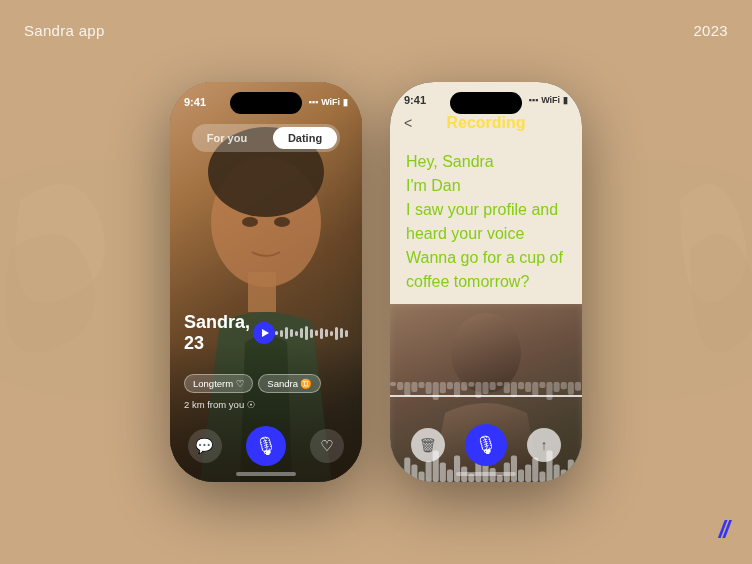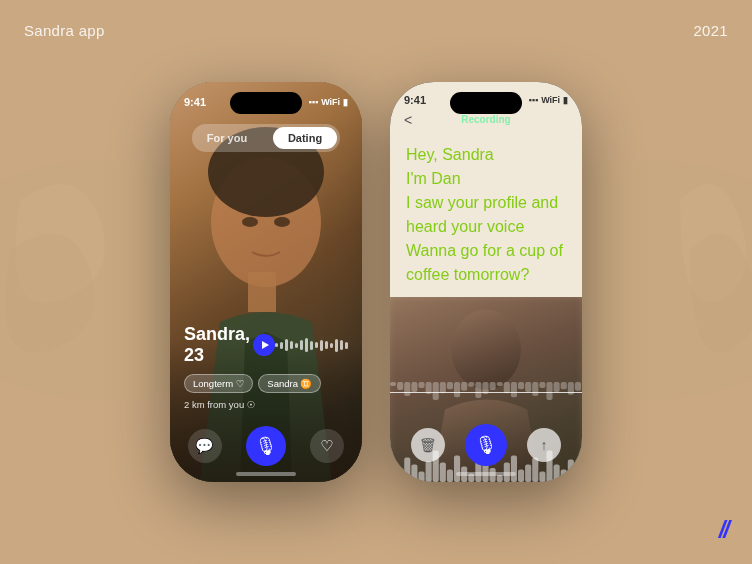--- a/index.html
+++ b/index.html
@@ -203,20 +203,21 @@
       gap: 5px;
       margin-bottom: 6px;
     }
     .profile-tag {
       background: rgba(255,255,255,0.2);
       border: 1px solid rgba(255,255,255,0.4);
       border-radius: 20px;
       color: #fff;
       font-size: 9.5px;
       padding: 3px 8px;
+      margin-top: 12px;
     }
     .profile-distance {
       color: rgba(255,255,255,0.85);
       font-size: 9.5px;
     }
 
     
     .action-bar {
       position: absolute;
       bottom: 16px;
@@ -294,23 +295,23 @@
       z-index: 5;
     }
     .back-btn {
       position: absolute;
       left: 14px;
       color: #555;
       font-size: 14px;
       cursor: pointer;
     }
     .recording-title {
-      font-size: 10px;
+      font-size: 16px;
       font-weight: 600;
-      color: #86efac;
+      color: #fde047;
     }
 
     .recording-text-area {
       padding: 10px 16px;
       flex: 0 0 auto;
       z-index: 5;
       position: relative;
     }
     .recording-message {
       font-size: 16px;
@@ -378,21 +379,21 @@
 
     <path d="M 20 200 Q 80 160 100 220 Q 120 280 60 300 Q 0 320 20 200" fill="rgba(210,180,140,0.25)"></path>
     <path d="M 10 250 Q 70 210 90 270 Q 110 330 50 350 Q -10 370 10 250" fill="rgba(190,160,120,0.2)"></path>
 
     <path d="M 680 200 Q 720 160 740 220 Q 760 280 720 300 Q 680 320 680 200" fill="rgba(210,180,140,0.25)"></path>
     <path d="M 690 250 Q 730 210 750 270 Q 770 330 730 350 Q 690 370 690 250" fill="rgba(190,160,120,0.2)"></path>
   </svg>
 </div>
 
 <div class="corner-label top-left">Sandra app</div>
-<div class="corner-label top-right">2021</div>
+<div class="corner-label top-right">2023</div>
 
 <div class="brand-mark">//</div>
 
 <div class="phones-container">
 
   <div class="phone phone-left">
     <div class="phone-bg"></div>
 
     <div class="profile-photo">
 

